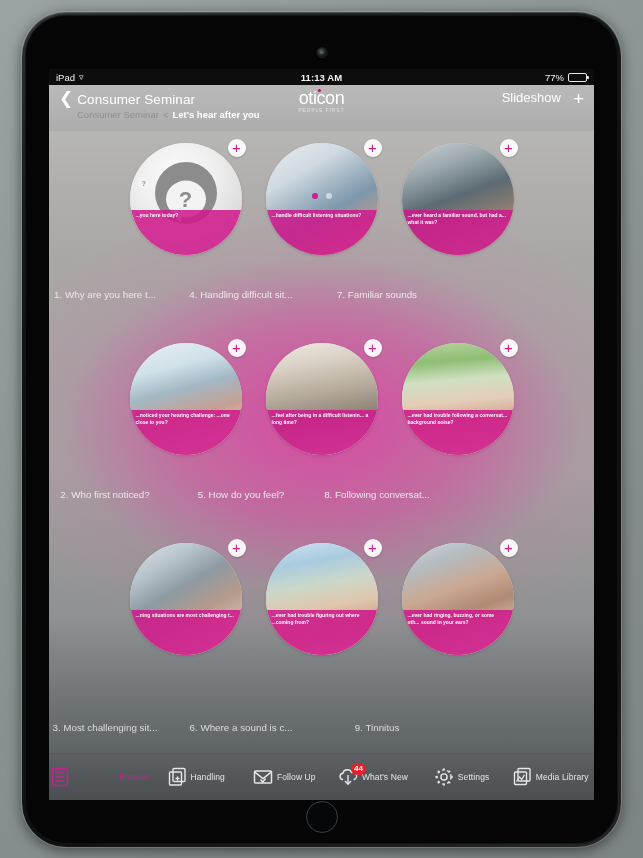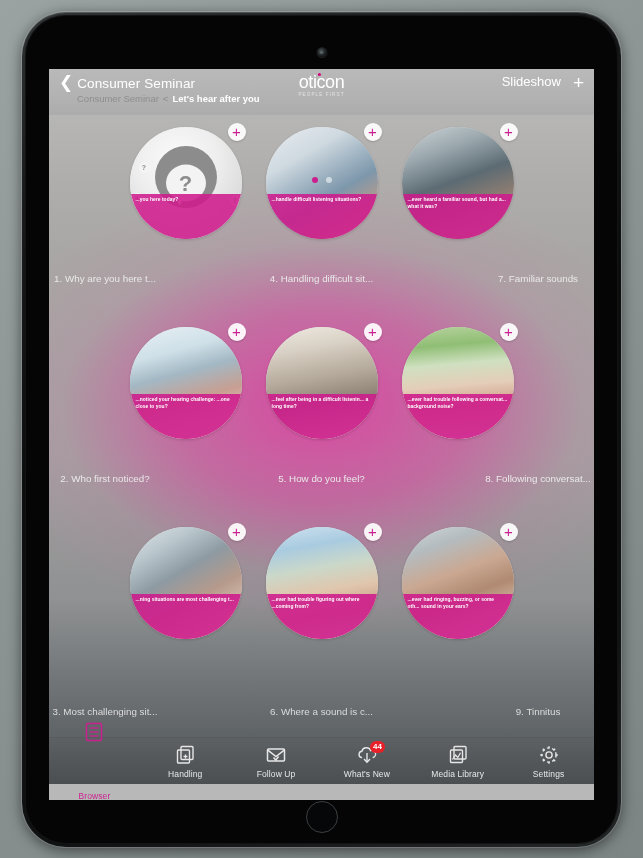--- a/index.html
+++ b/index.html
@@ -259,21 +259,21 @@
     color:#cc1f8f;
     font-size: 15px;
     font-weight: 300;
     line-height: 17px;
     text-align:center;
     box-shadow: 0 1px 2px rgba(0,0,0,.18);
     z-index: 4;
   }
   .labels-row {
     position:absolute; left:0; right:0; top:158px;
-    display:flex; justify-content:space-between; gap:24px;
+    display:flex; justify-content:flex-start; gap:24px;
   }
   .labels-row .lbl {
     width:112px; text-align:center;
     color:#e9e9e9; font-size:9.8px;
     white-space:nowrap;
   }
   .row-3 .labels-row .lbl { color:#dcdcdc;margin-top:33px; }
 
   
   .q-thumb {
@@ -340,21 +340,21 @@
   #tab-bar {
     height: 47px;
     background: linear-gradient(180deg,#5d6164 0%,#54585b 45%,#4b4f52 100%);
     display:flex;
     align-items:center;
     border-top:1px solid rgba(255,255,255,.07);
   }
   .tab {
     flex:1;
     display:flex;
-    flex-direction:column;
+    flex-direction:row;
     align-items:center;
     justify-content:center;
     gap:3px;
     position:relative;
     color:#e6e6e6;
   }
   .tab.active { color:#cc1f8f;gap:48px; }
   .tab-label { font-size: 8.5px; letter-spacing:.1px; }
   .tab-icon { width:22px; height:22px; position:relative; }
 
@@ -379,20 +379,31 @@
 
 <div id="scene">
 
   <div id="device">
     <div id="device-bezel-inner"></div>
     <div id="camera"></div>
     <div id="home-button"></div>
 
     <div id="screen">
 
+      <div id="status-bar">
+        <div class="sb-left">
+          <span>iPad</span>
+          <span class="wifi-glyph">▿</span>
+        </div>
+        <div class="sb-center">11:13 AM</div>
+        <div class="sb-right">
+          <span>77%</span>
+          <span class="battery"><span class="battery-fill"></span></span>
+        </div>
+      </div>
 
       <div id="nav-bar">
 
         <div id="logo">
           <div id="logo-word">
             <span>oticon</span>
             <span id="logo-dot"></span>
           </div>
           <div id="logo-tag">PEOPLE FIRST</div>
         </div>
@@ -581,38 +592,38 @@
               <polyline points="8,15 11,18.3 14,15" fill="none" stroke="currentColor" stroke-width="1.4"></polyline>
             </svg>
             <span class="badge">44</span>
           </span>
           <span class="tab-label">What's New</span>
         </div>
 
         <div class="tab">
           <span class="tab-icon">
             <svg viewBox="0 0 22 22" width="22" height="22">
-              <rect x="7" y="2.5" width="12" height="12.5" rx="1" fill="none" stroke="currentColor" stroke-width="1.4"></rect>
-              <rect x="3.5" y="6" width="12" height="12.5" rx="1" fill="none" stroke="currentColor" stroke-width="1.4"></rect>
-              <polyline points="5.5,15.5 8.5,11 10.8,13.5 13.5,8.8" fill="none" stroke="currentColor" stroke-width="1.3"></polyline>
-            </svg>
-          </span>
-          <span class="tab-label">Media Library</span>
-        </div>
-
-        <div class="tab">
-          <span class="tab-icon">
-            <svg viewBox="0 0 22 22" width="22" height="22">
               <g fill="none" stroke="currentColor" stroke-width="1.4">
                 <circle cx="11" cy="11" r="3.1"></circle>
                 <path d="M11 2.2v2.4M11 17.4v2.4M2.2 11h2.4M17.4 11h2.4M4.8 4.8l1.7 1.7M15.5 15.5l1.7 1.7M17.2 4.8l-1.7 1.7M6.5 15.5l-1.7 1.7"></path>
                 <circle cx="11" cy="11" r="7.1" stroke-dasharray="2.6 2.6"></circle>
               </g>
             </svg>
           </span>
           <span class="tab-label">Settings</span>
         </div>
 
+        <div class="tab">
+          <span class="tab-icon">
+            <svg viewBox="0 0 22 22" width="22" height="22">
+              <rect x="7" y="2.5" width="12" height="12.5" rx="1" fill="none" stroke="currentColor" stroke-width="1.4"></rect>
+              <rect x="3.5" y="6" width="12" height="12.5" rx="1" fill="none" stroke="currentColor" stroke-width="1.4"></rect>
+              <polyline points="5.5,15.5 8.5,11 10.8,13.5 13.5,8.8" fill="none" stroke="currentColor" stroke-width="1.3"></polyline>
+            </svg>
+          </span>
+          <span class="tab-label">Media Library</span>
+        </div>
+
       </div>
 
     </div>
   </div>
 </div>
 
 </body></html>

